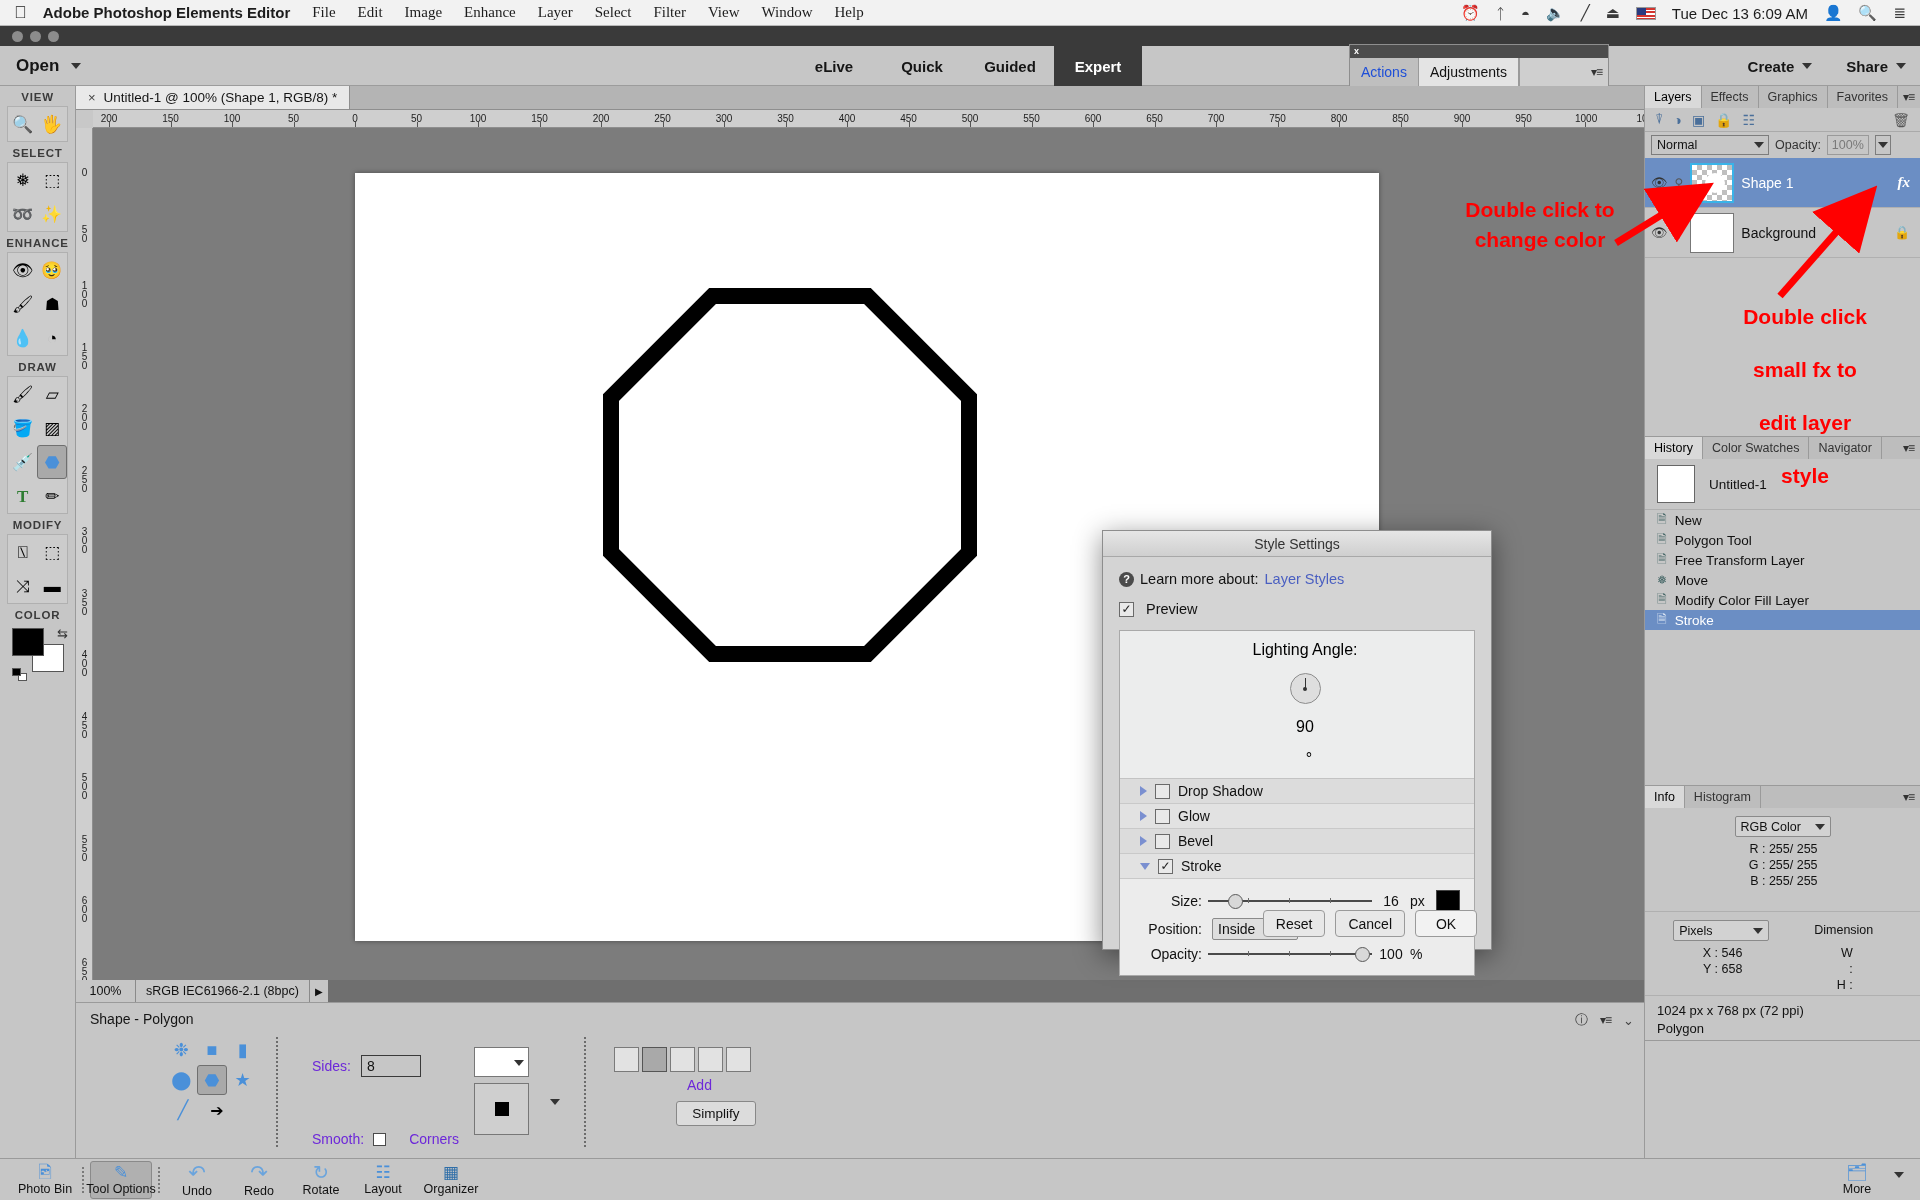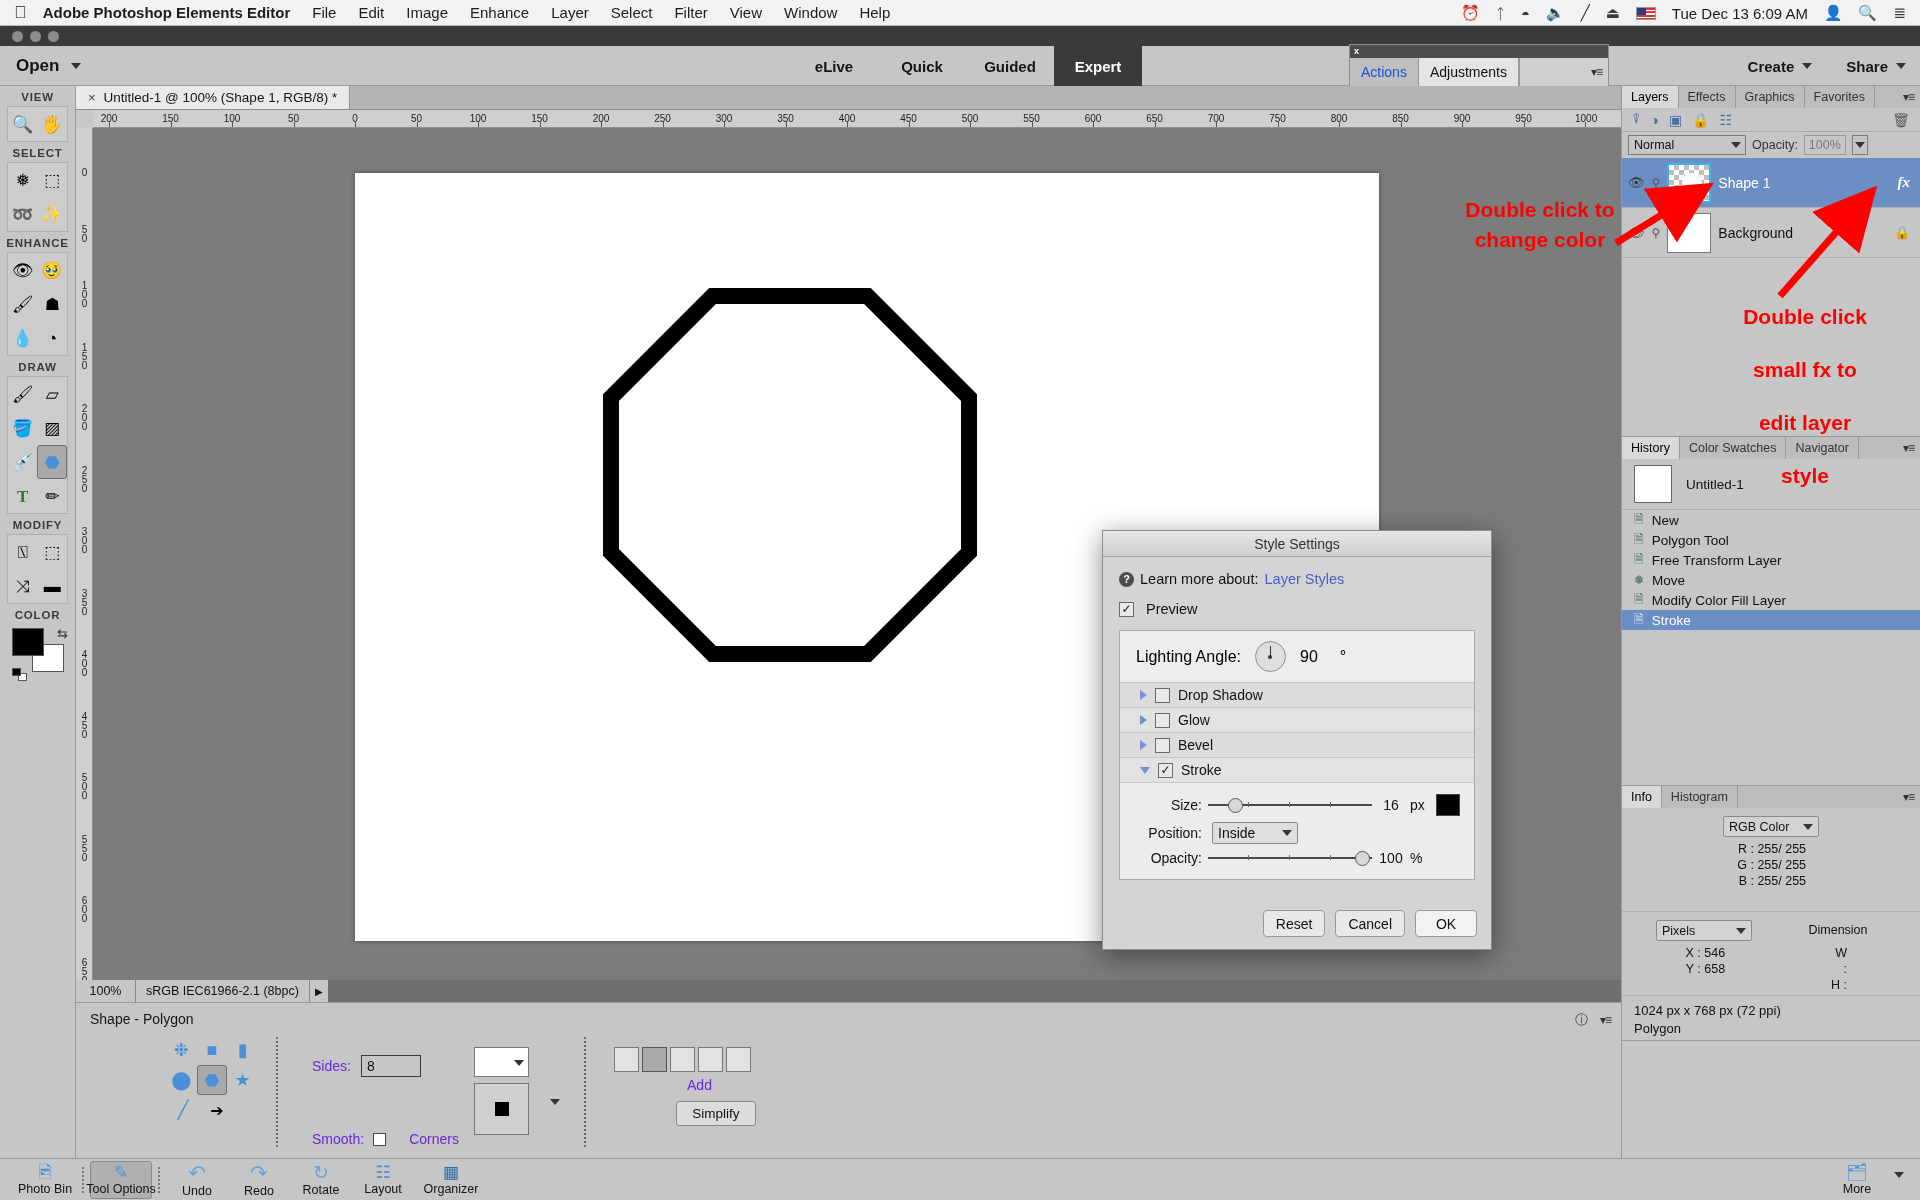--- a/index.html
+++ b/index.html
@@ -14,21 +14,21 @@
   
   .mac-menubar {
     position: absolute; top: 0; left: 0; width: 1920px; height: 26px;
     background: #f2f2f2;
     border-bottom: 1px solid #b8b8b8;
     display: flex; align-items: center;
     font-size: 15px; color: #1c1c1c;
   }
   .mac-apple { margin: 0 16px 0 14px; font-size: 17px; line-height: 1; }
   .mac-appname { font-weight: bold; margin-right: 22px; font-size: 15px; }
-  .mac-menu-item { margin-right: 22px; font-size: 15px; }
+  .mac-menu-item { margin-right: 22px; font-size: 15px; font-family: Liberation Serif, serif; }
   .mac-right { position: absolute; right: 0; top: 0; height: 26px;
     display: flex; align-items: center; gap: 16px; padding-right: 14px; }
   .mac-right .mi { font-size: 15px; color: #3a3a3a; display: flex; align-items: center; }
   .mac-clock { font-size: 15px; color: #1c1c1c; white-space: nowrap; }
   .flagicon { width: 20px; height: 13px; display: inline-block; position: relative;
     background: linear-gradient(#d4352f 0 18%, #ffffff 18% 31%, #d4352f 31% 48%,
       #ffffff 48% 63%, #d4352f 63% 80%, #ffffff 80% 92%, #d4352f 92% 100%);
     border: 1px solid #999; }
   .flagicon::before { content:""; position:absolute; left:0; top:0; width:9px; height:7px;
     background:#2a3b80; }
@@ -186,21 +186,21 @@
     display: flex; align-items: center;
   }
   .tk-item { width: 62px; height: 42px; display:flex; flex-direction: column;
     align-items:center; justify-content:center; gap:1px; }
   .tk-item .ic { font-size: 17px; line-height: 1; }
   .tk-item .tx { font-size: 12.5px; color: #111; white-space: nowrap; }
   .tk-sep { width: 0; height: 26px; border-left: 2px dotted #7a7a7a; margin: 0 6px; }
 
   
   .rightcol {
-    position: absolute; top: 86px; right: 0; width: 299px; height: 1072px;
+    position: absolute; top: 86px; right: 0; width: 276px; height: 1072px;
     background: #c6c6c6; border-left: 1px solid #9a9a9a;
   }
   .panel { border-bottom: 1px solid #9a9a9a; background: #c6c6c6; }
   .panel-tabs { display: flex; height: 22px; background: #b4b4b4; }
   .ptab { padding: 0 9px; display:flex; align-items:center; font-size: 12.5px;
     color:#333; border-right: 1px solid #9a9a9a; background:#bdbdbd; }
   .ptab.active { background: #d9d9d9; color: #000; }
   .ptab-fill { flex:1; background:#bdbdbd; display:flex; align-items:center;
     justify-content:flex-end; padding-right:6px; }
 
@@ -283,21 +283,21 @@
   .q-ico { width: 15px; height: 15px; border-radius:50%; background:#4b4b4b; color:#fff;
     font-size: 11px; display:flex; align-items:center; justify-content:center;
     font-weight:bold; }
   .link-blue { color:#4a5fc1; }
   .dlg-preview { display:flex; align-items:center; gap: 12px; padding: 14px 0 0 16px;
     font-size: 14.5px; color:#111; }
   .cbx { width: 15px; height: 15px; border:1px solid #6a6a6a; background:#e9e9e9;
     display:flex; align-items:center; justify-content:center; font-size: 12px; color:#222; }
   .dlg-box { margin: 13px 16px 0; border: 1px solid #a9a9a9; background:#e4e4e4; }
   .angle-row { display:flex; align-items:center; gap: 14px; padding: 10px 0 10px 16px;
-    background:#eceded; border-bottom: 1px solid #c3c3c3; }
+    background:#eceded; border-bottom: 1px solid #c3c3c3; flex-direction: column; }
   .dial { width: 31px; height: 31px; border-radius:50%; background:#dedede;
     border: 1px solid #8d8d8d; position: relative; }
   .dial::after { content:""; position:absolute; left:50%; top:4px; width:1px; height: 12px;
     background:#333; }
   .dial::before { content:""; position:absolute; left:50%; top:50%; width:4px; height:4px;
     margin:-2px 0 0 -2px; border-radius:50%; background:#333; }
   .fx-row { height: 25px; display:flex; align-items:center; gap: 8px; padding-left: 20px;
     border-bottom: 1px solid #c9c9c9; background:#dcdcdc; font-size: 14px; color:#111; }
   .fx-row.alt { background: #e2e2e2; }
   .tri-r { width:0;height:0;border-top:5px solid transparent;border-bottom:5px solid transparent;

